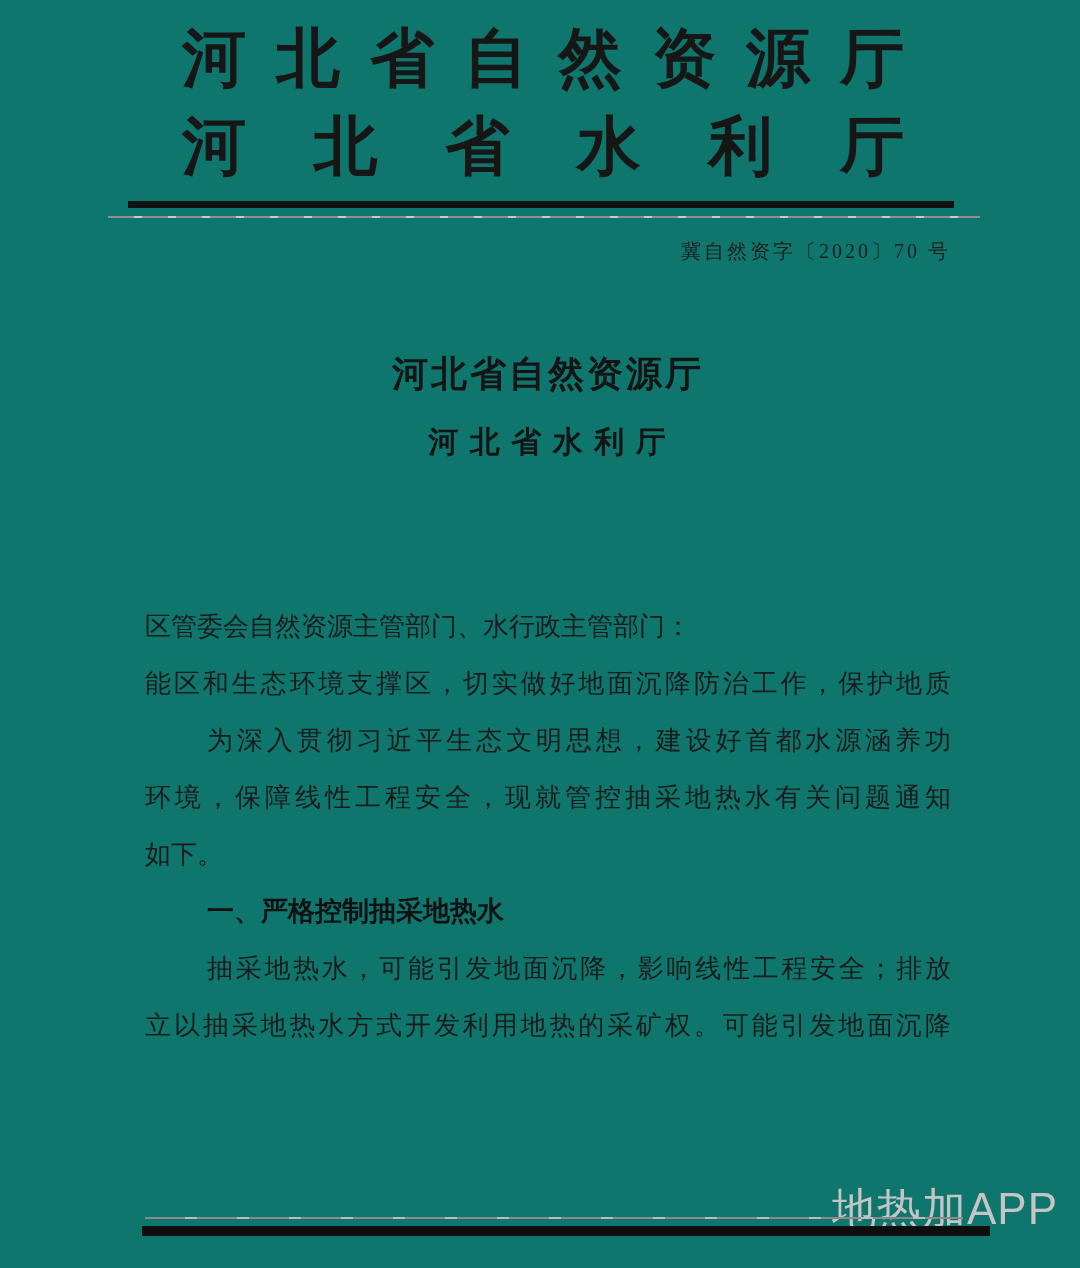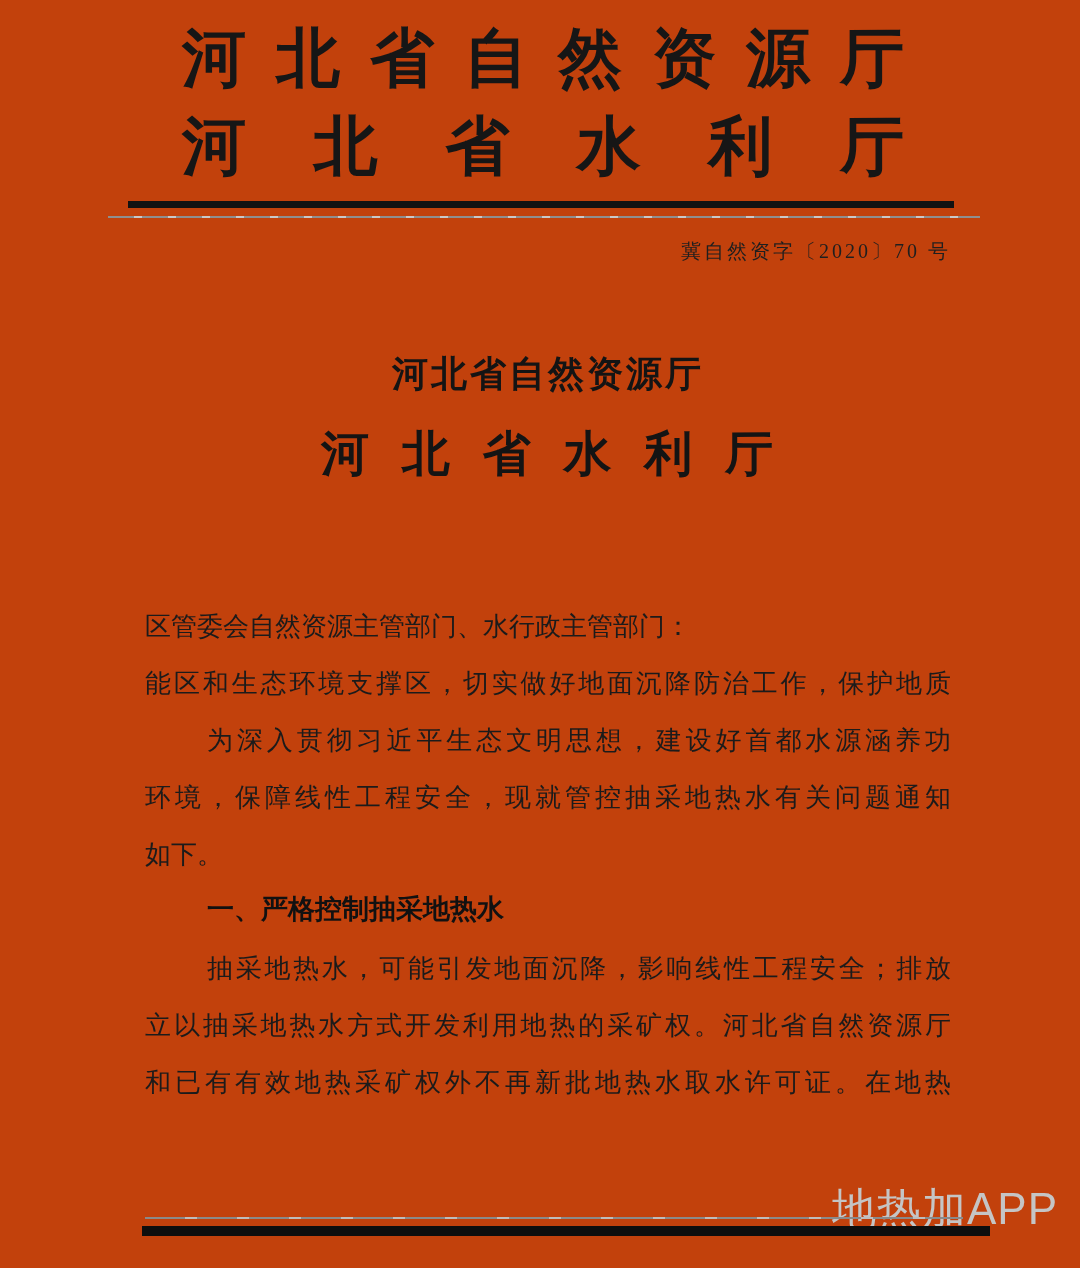--- a/index.html
+++ b/index.html
@@ -4,21 +4,21 @@
 <style>
   html, body { margin: 0; padding: 0; }
   body {
     width: 1080px; height: 1268px;
     background: #ffffff;
     position: relative;
     overflow: hidden;
     font-family: "Liberation Serif", "DejaVu Serif", serif;
     color: #1a1a1a;
   }
-  .page { position: absolute; inset: 0; background: #c2410c; }
+  .page { position: absolute; inset: 0; background: #0f766e; }
 
   
   .org-line {
     position: absolute; left: 182px; width: 722px;
     font-size: 64px; font-weight: bold; line-height: 1.1;
     text-align: justify; text-align-last: justify;
     color: #161616; white-space: normal;
   }
   .org-line-1 { top: 24px; }
   .org-line-2 { top: 112px; }
@@ -38,33 +38,33 @@
     text-align: right; font-size: 20px; letter-spacing: 3px;
     color: #1f1f1f;
   }
 
   
   .title-line {
     position: absolute; left: 145px; width: 806px;
     text-align: center; font-weight: bold; color: #141414;
   }
   .title-1 { top: 350px; font-size: 36px; letter-spacing: 3px; }
-  .title-2 { top: 422px; font-size: 48px; letter-spacing: 2px; font-family: Liberation Mono, monospace; }
+  .title-2 { top: 422px; font-size: 30px; letter-spacing: 2px; }
   .title-3 { top: 490px; font-size: 40px; letter-spacing: 2px; }
 
   
   .body-block {
     position: absolute; left: 145px; top: 598px; width: 806px;
     font-size: 26px; color: #1b1b1b; z-index: 2;
   }
   .ln { height: 57px; line-height: 57px; white-space: nowrap; }
   .ln.jf { white-space: normal; text-align: justify; text-align-last: justify; }
   .ln.ind { padding-left: 62px; }
   .ln.hd {
-    font-family: Liberation Mono, monospace;
+    font-family: Liberation Serif, serif;
     font-weight: bold; font-size: 27px; color: #111;
   }
 
   
   .rule-bottom-thin {
     position: absolute; left: 145px; top: 1217px;
     width: 818px; height: 2px;
     background: repeating-linear-gradient(to right, #8a8a8a 0 40px, #bdbdbd 40px 52px);
     z-index: 3;
   }
@@ -96,21 +96,20 @@
   <div class="title-line title-2">河 北 省 水 利 厅</div>
 
   <div class="body-block">
     <div class="ln">区管委会自然资源主管部门、水行政主管部门：</div>
     <div class="ln jf">能区和生态环境支撑区，切实做好地面沉降防治工作，保护地质</div>
     <div class="ln jf ind">为深入贯彻习近平生态文明思想，建设好首都水源涵养功</div>
     <div class="ln jf">环境，保障线性工程安全，现就管控抽采地热水有关问题通知</div>
     <div class="ln">如下。</div>
     <div class="ln hd ind">一、严格控制抽采地热水</div>
     <div class="ln jf ind">抽采地热水，可能引发地面沉降，影响线性工程安全；排放</div>
-    <div class="ln jf">立以抽采地热水方式开发利用地热的采矿权。河北省自然资源厅</div>
-    <div class="ln jf">和已有有效地热采矿权外不再新批地热水取水许可证。在地热</div>
+    <div class="ln jf">立以抽采地热水方式开发利用地热的采矿权。可能引发地面沉降</div>
   </div>
 
   <div class="watermark">地热加APP</div>
   <div class="rule-bottom-thin"></div>
   <div class="rule-bottom-thick"></div>
 
 </div>
 
 </body></html>

